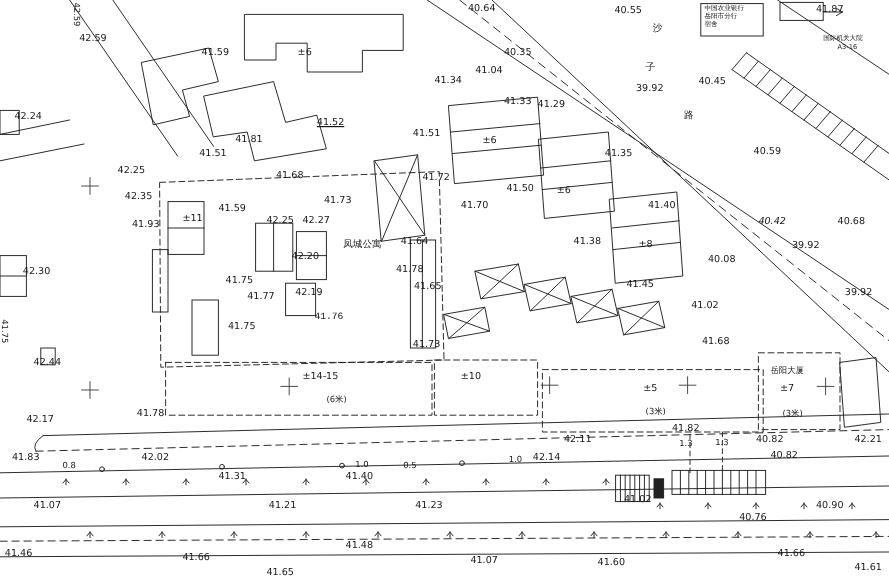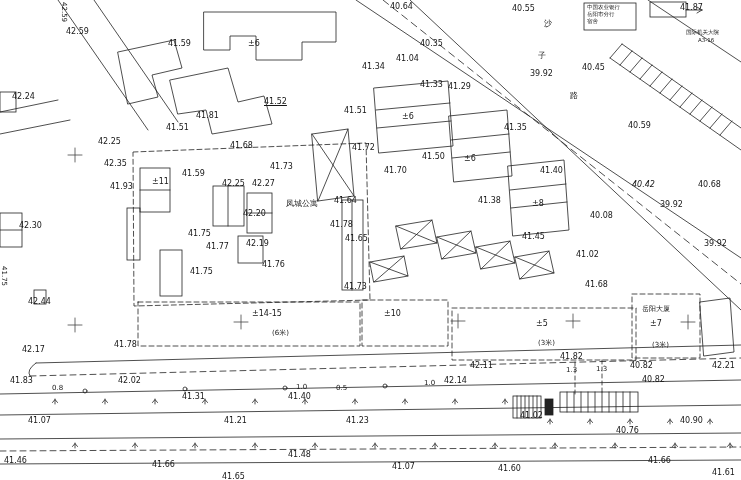--- a/index.html
+++ b/index.html
@@ -200,21 +200,21 @@
       <span class="lbl n" style="left: 252px; top: 180px;">42.27</span>
       <span class="lbl n" style="left: 270px; top: 163px;">41.73</span>
       <span class="lbl n" style="left: 206px; top: 203px; margin-top: 40px;">41.77</span>
       <span class="lbl n" style="left: 243px; top: 210px;">42.20</span>
       <span class="lbl cn" style="left: 286px; top: 200px;">凤城公寓</span>
       <span class="lbl n" style="left: 334px; top: 197px;">41.64</span>
       <span class="lbl n" style="left: 188px; top: 230px;">41.75</span>
       <span class="lbl n" style="left: 246px; top: 240px;">42.19</span>
       <span class="lbl n" style="left: 330px; top: 221px;">41.78</span>
       <span class="lbl n" style="left: 345px; top: 235px;">41.65</span>
-      <span class="lbl n" style="left: 262px; top: 261px;">41.76</span>
+      <span class="lbl n" style="left: 262px; top: 261px; font-family: Liberation Mono, monospace;">41.76</span>
       <span class="lbl n" style="left: 190px; top: 268px;">41.75</span>
       <span class="lbl n" style="left: 344px; top: 283px;">41.73</span>
       <span class="lbl n" style="left: 344px; top: 107px;">41.51</span>
       <span class="lbl n" style="left: 352px; top: 144px;">41.72</span>
       <span class="lbl n" style="left: 384px; top: 167px;">41.70</span>
       <span class="lbl n" style="left: 422px; top: 153px;">41.50</span>
       <span class="lbl b" style="left: 402px; top: 113px;">±6</span>
       <span class="lbl b" style="left: 464px; top: 155px;">±6</span>
       <span class="lbl n" style="left: 362px; top: 63px;">41.34</span>
       <span class="lbl n" style="left: 396px; top: 55px;">41.04</span>

